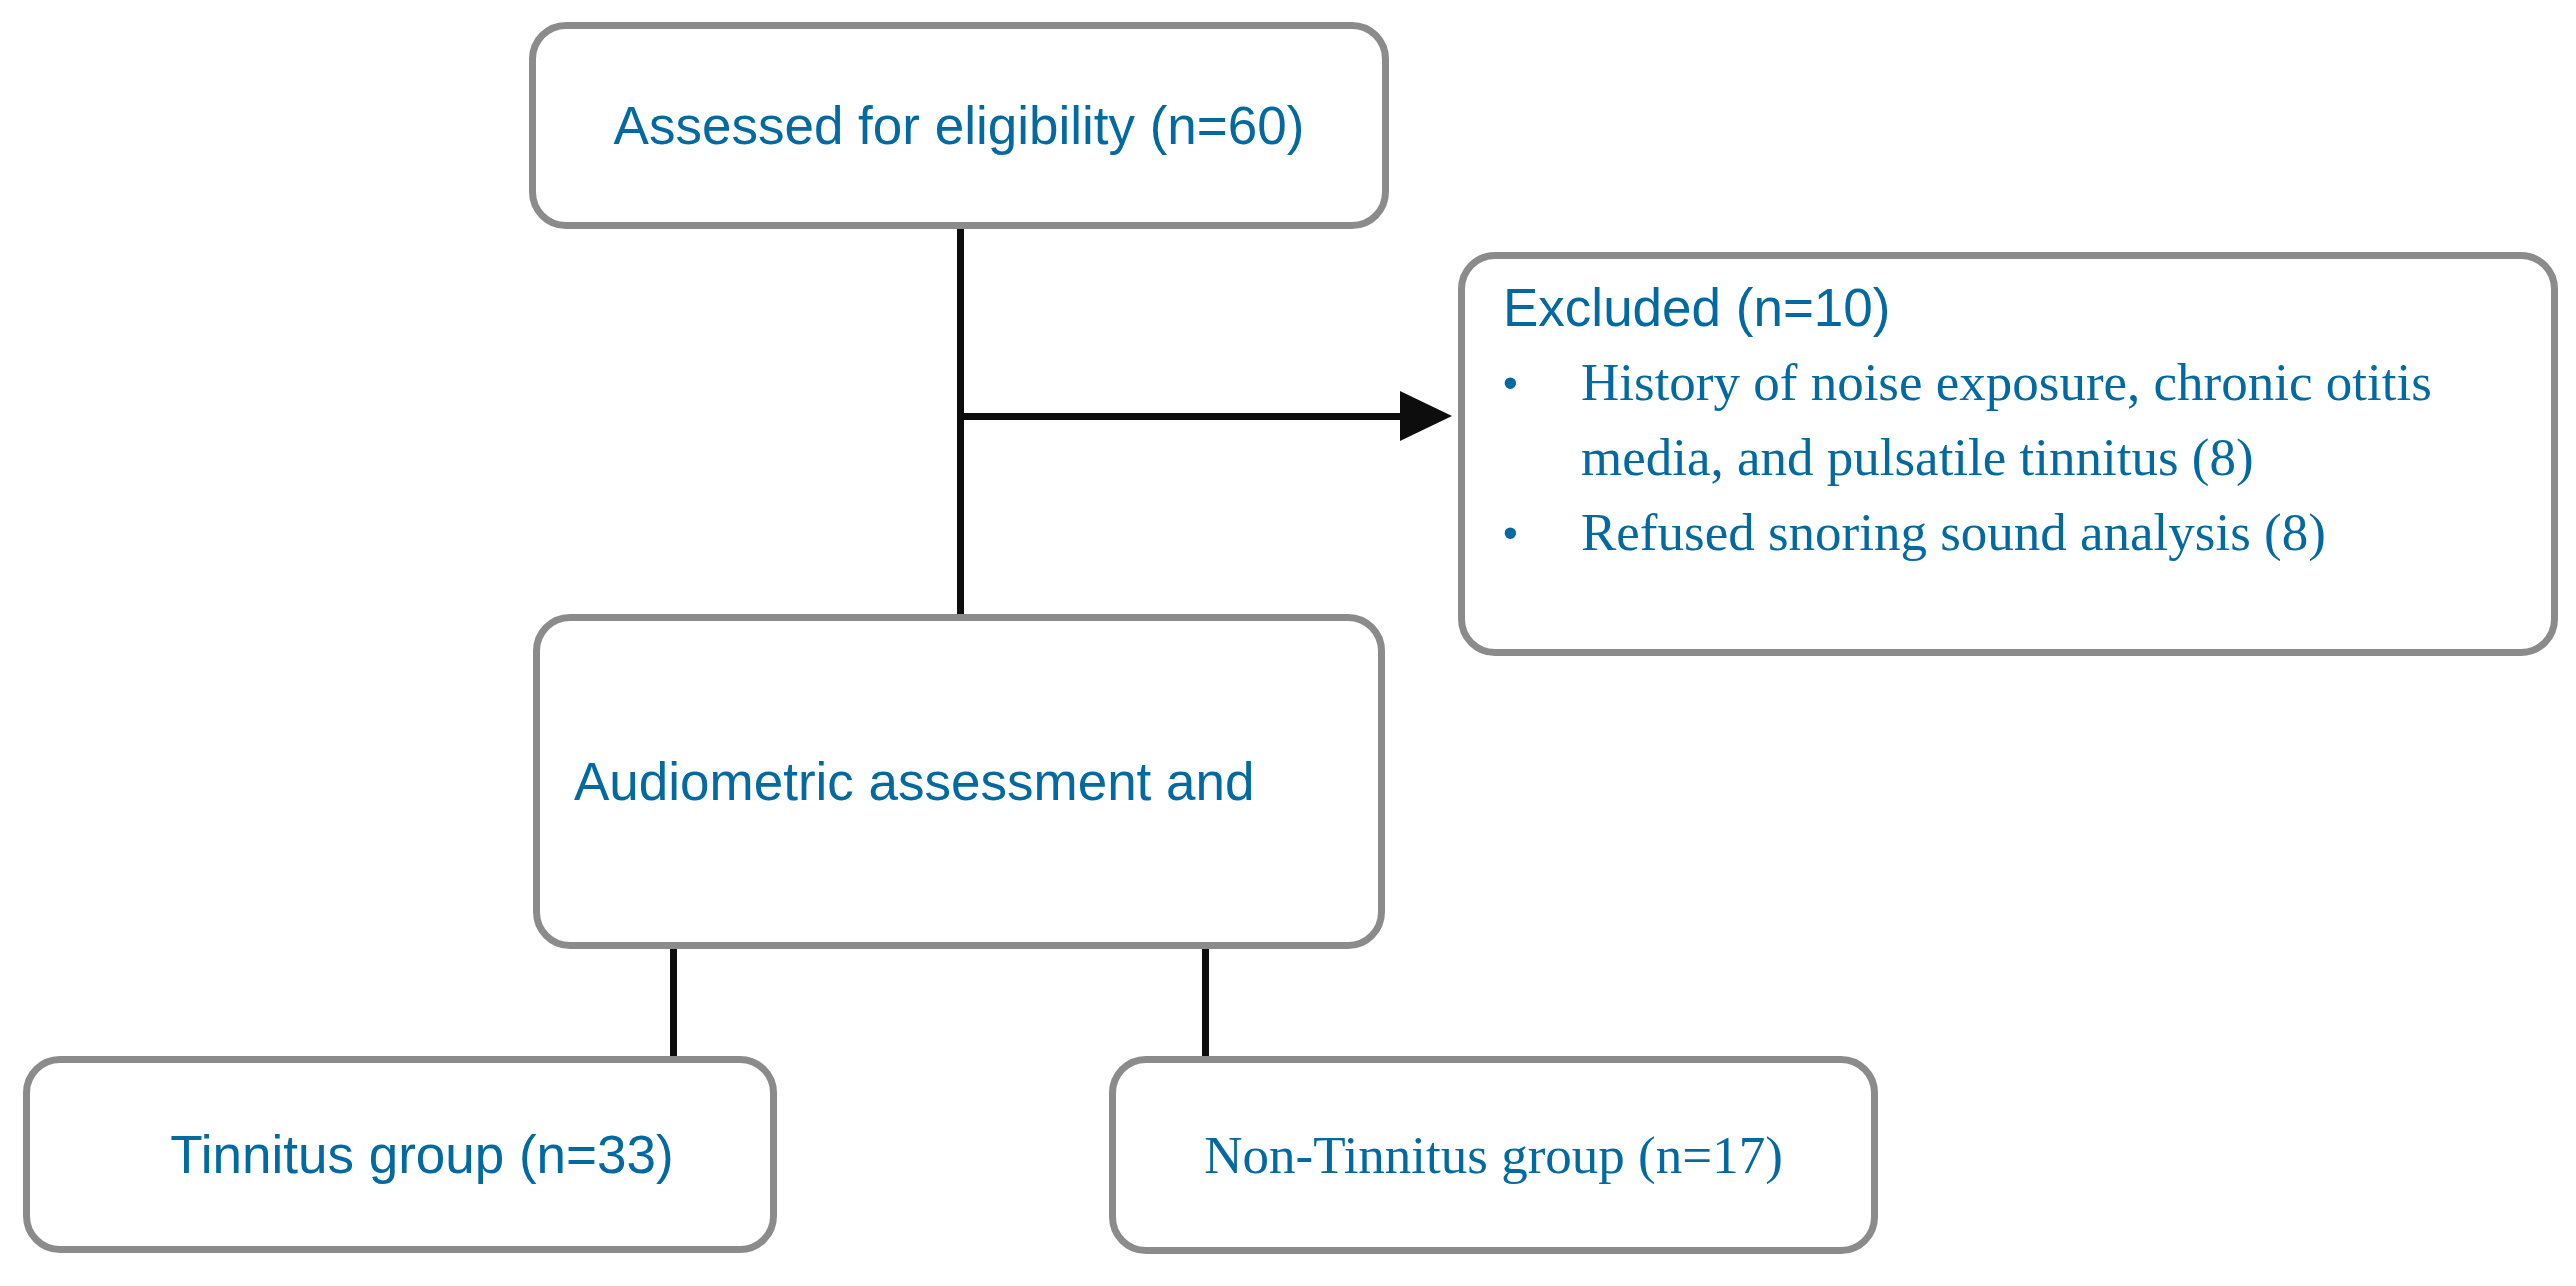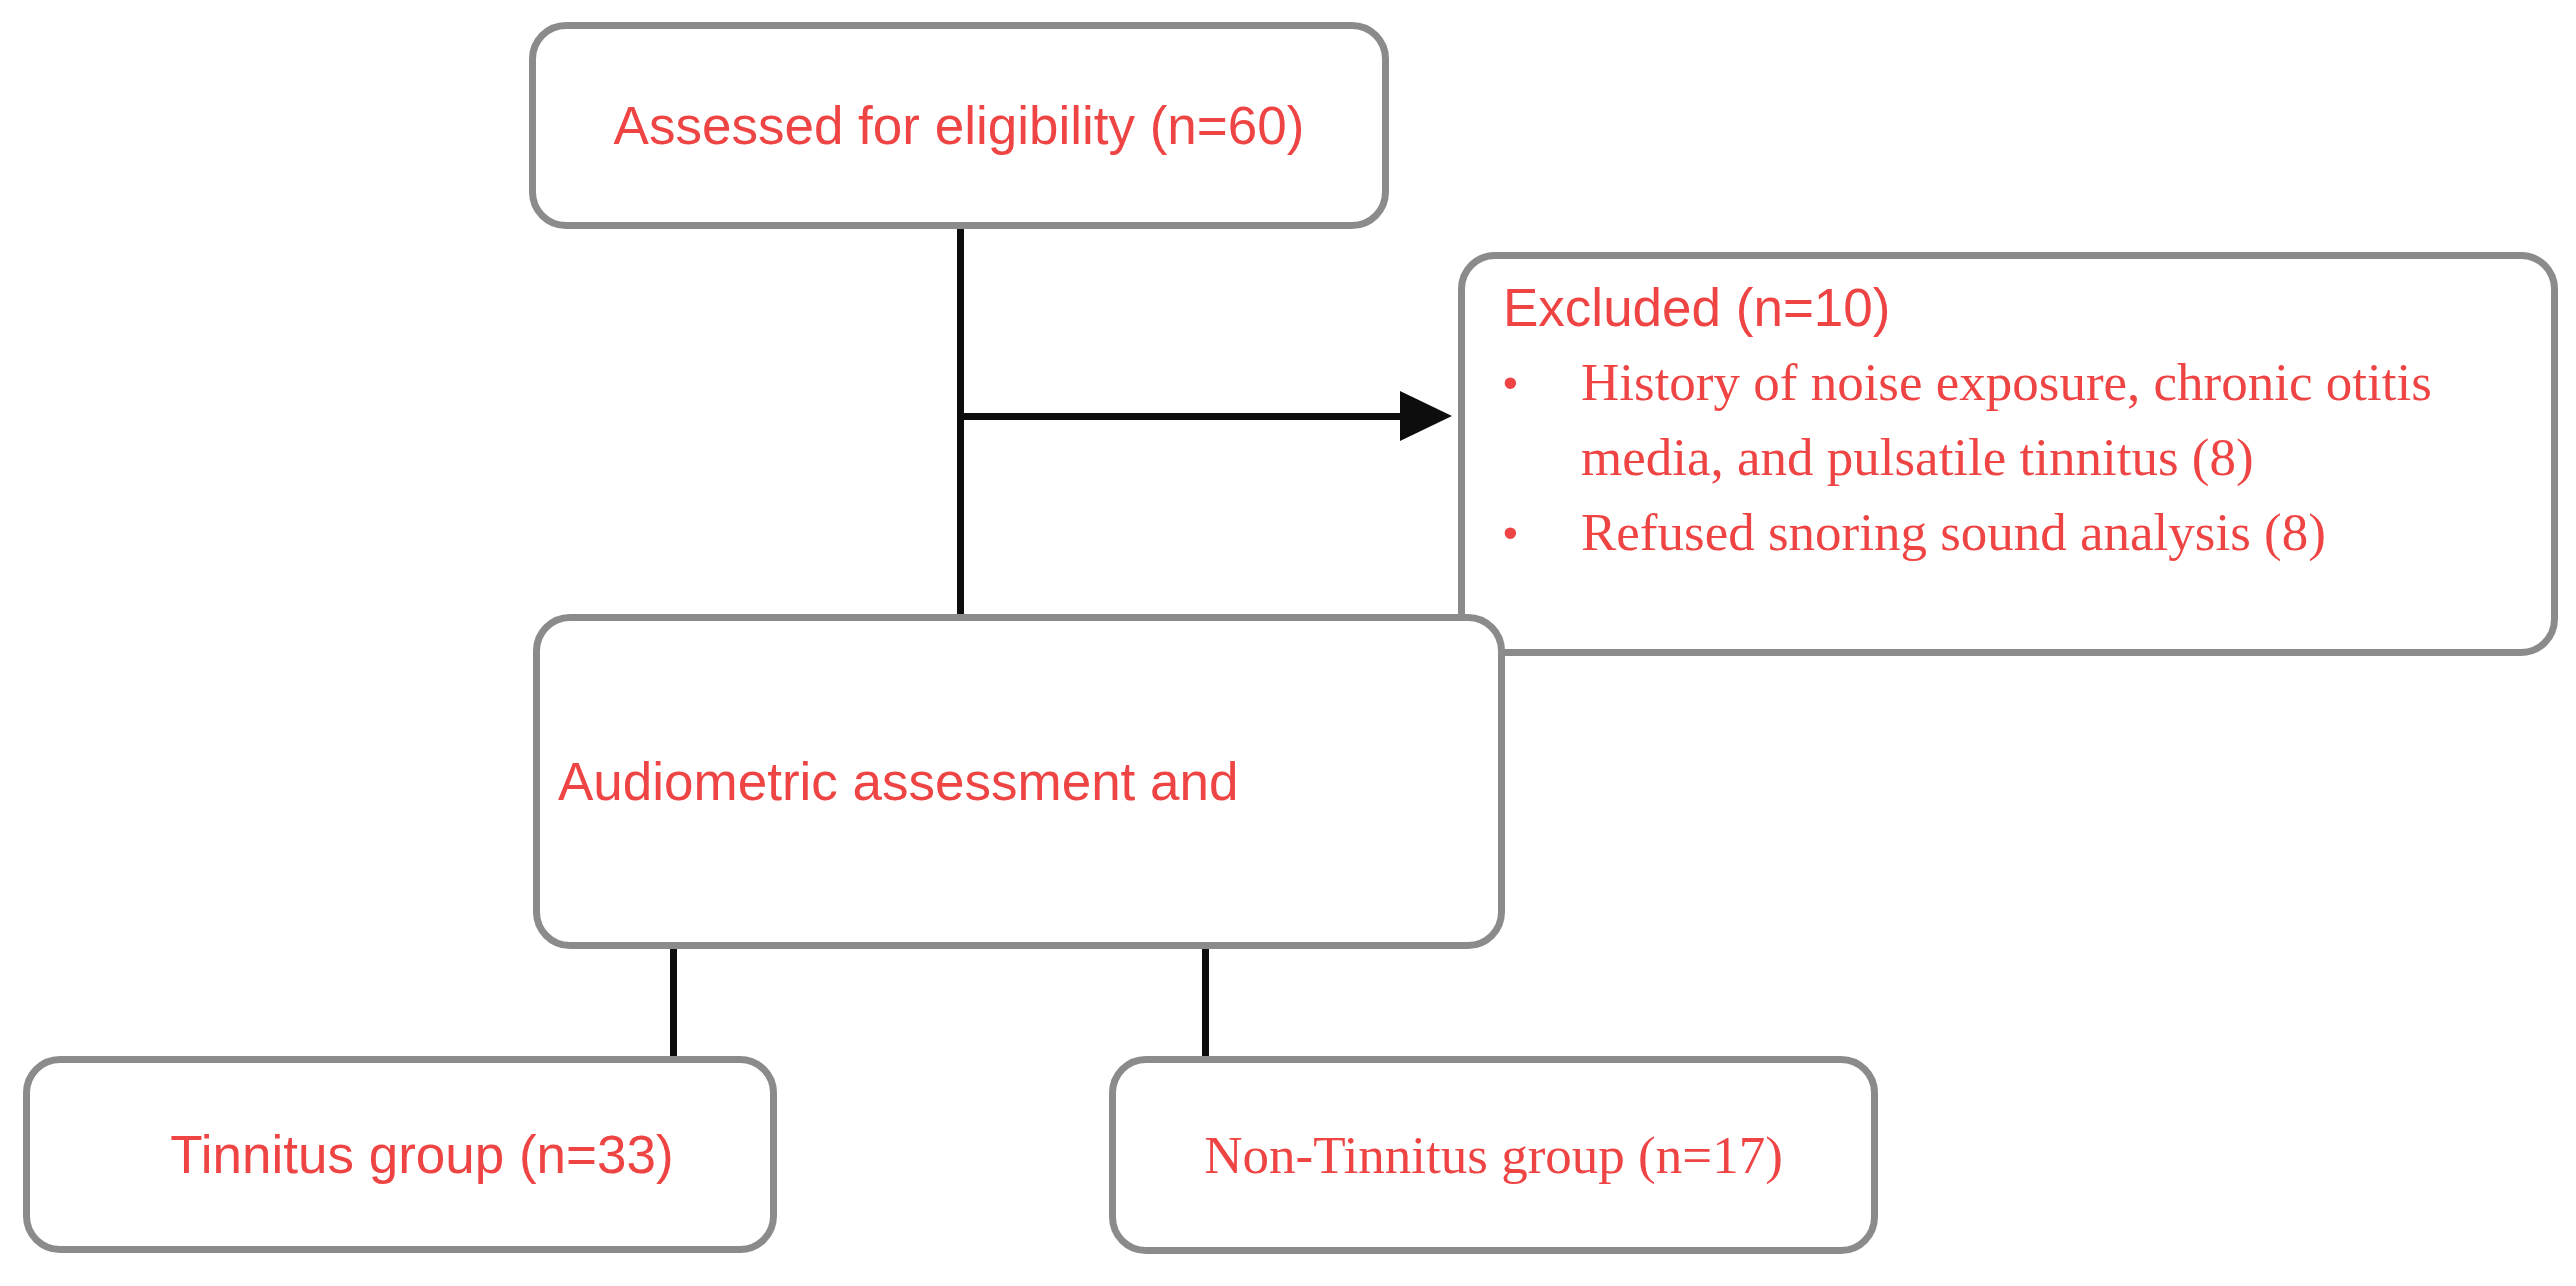--- a/index.html
+++ b/index.html
@@ -6,43 +6,43 @@
     margin: 0;
     padding: 0;
     background: #ffffff;
   }
   .canvas {
     position: relative;
     width: 2576px;
     height: 1286px;
     background: #ffffff;
     font-family: "Liberation Sans", sans-serif;
-    color: #ef4444;
+    color: #0369a1;
     font-size: 53px;
     overflow: hidden;
   }
   .box {
     position: absolute;
     box-sizing: border-box;
     background: #ffffff;
     border: 7.4px solid #8b8b8b;
     border-radius: 37px;
   }
   .center-box {
     display: flex;
     align-items: center;
     justify-content: center;
     text-align: center;
   }
   .box-assessed   { left: 529px;  top: 22px;   width: 860px;  height: 207px; }
   .box-excluded   { left: 1458px; top: 252px;  width: 1100px; height: 404px;
                     padding: 11px 26px 0 38px; line-height: 75px; }
-  .box-audiometric{ left: 533px;  top: 614px;  width: 972px;  height: 335px;
+  .box-audiometric{ left: 533px;  top: 614px;  width: 852px;  height: 335px;
                     display: flex; flex-direction: column; justify-content: center;
-                    padding-left: 18px; line-height: 72px; gap: 8px; }
+                    padding-left: 34px; line-height: 72px; gap: 8px; }
   .box-tinnitus   { left: 23px;   top: 1056px; width: 754px;  height: 197px; padding-left: 44px; }
   .box-nontinnitus{ left: 1109px; top: 1056px; width: 769px;  height: 198px; font-family: Liberation Serif, serif; }
 
   .line-text { display: block; white-space: pre; }
 
   .bullet-row { display: flex; align-items: flex-start; }
   .bullet-dot {
     flex: 0 0 78px;
     width: 78px;
     font-size: 42px;

